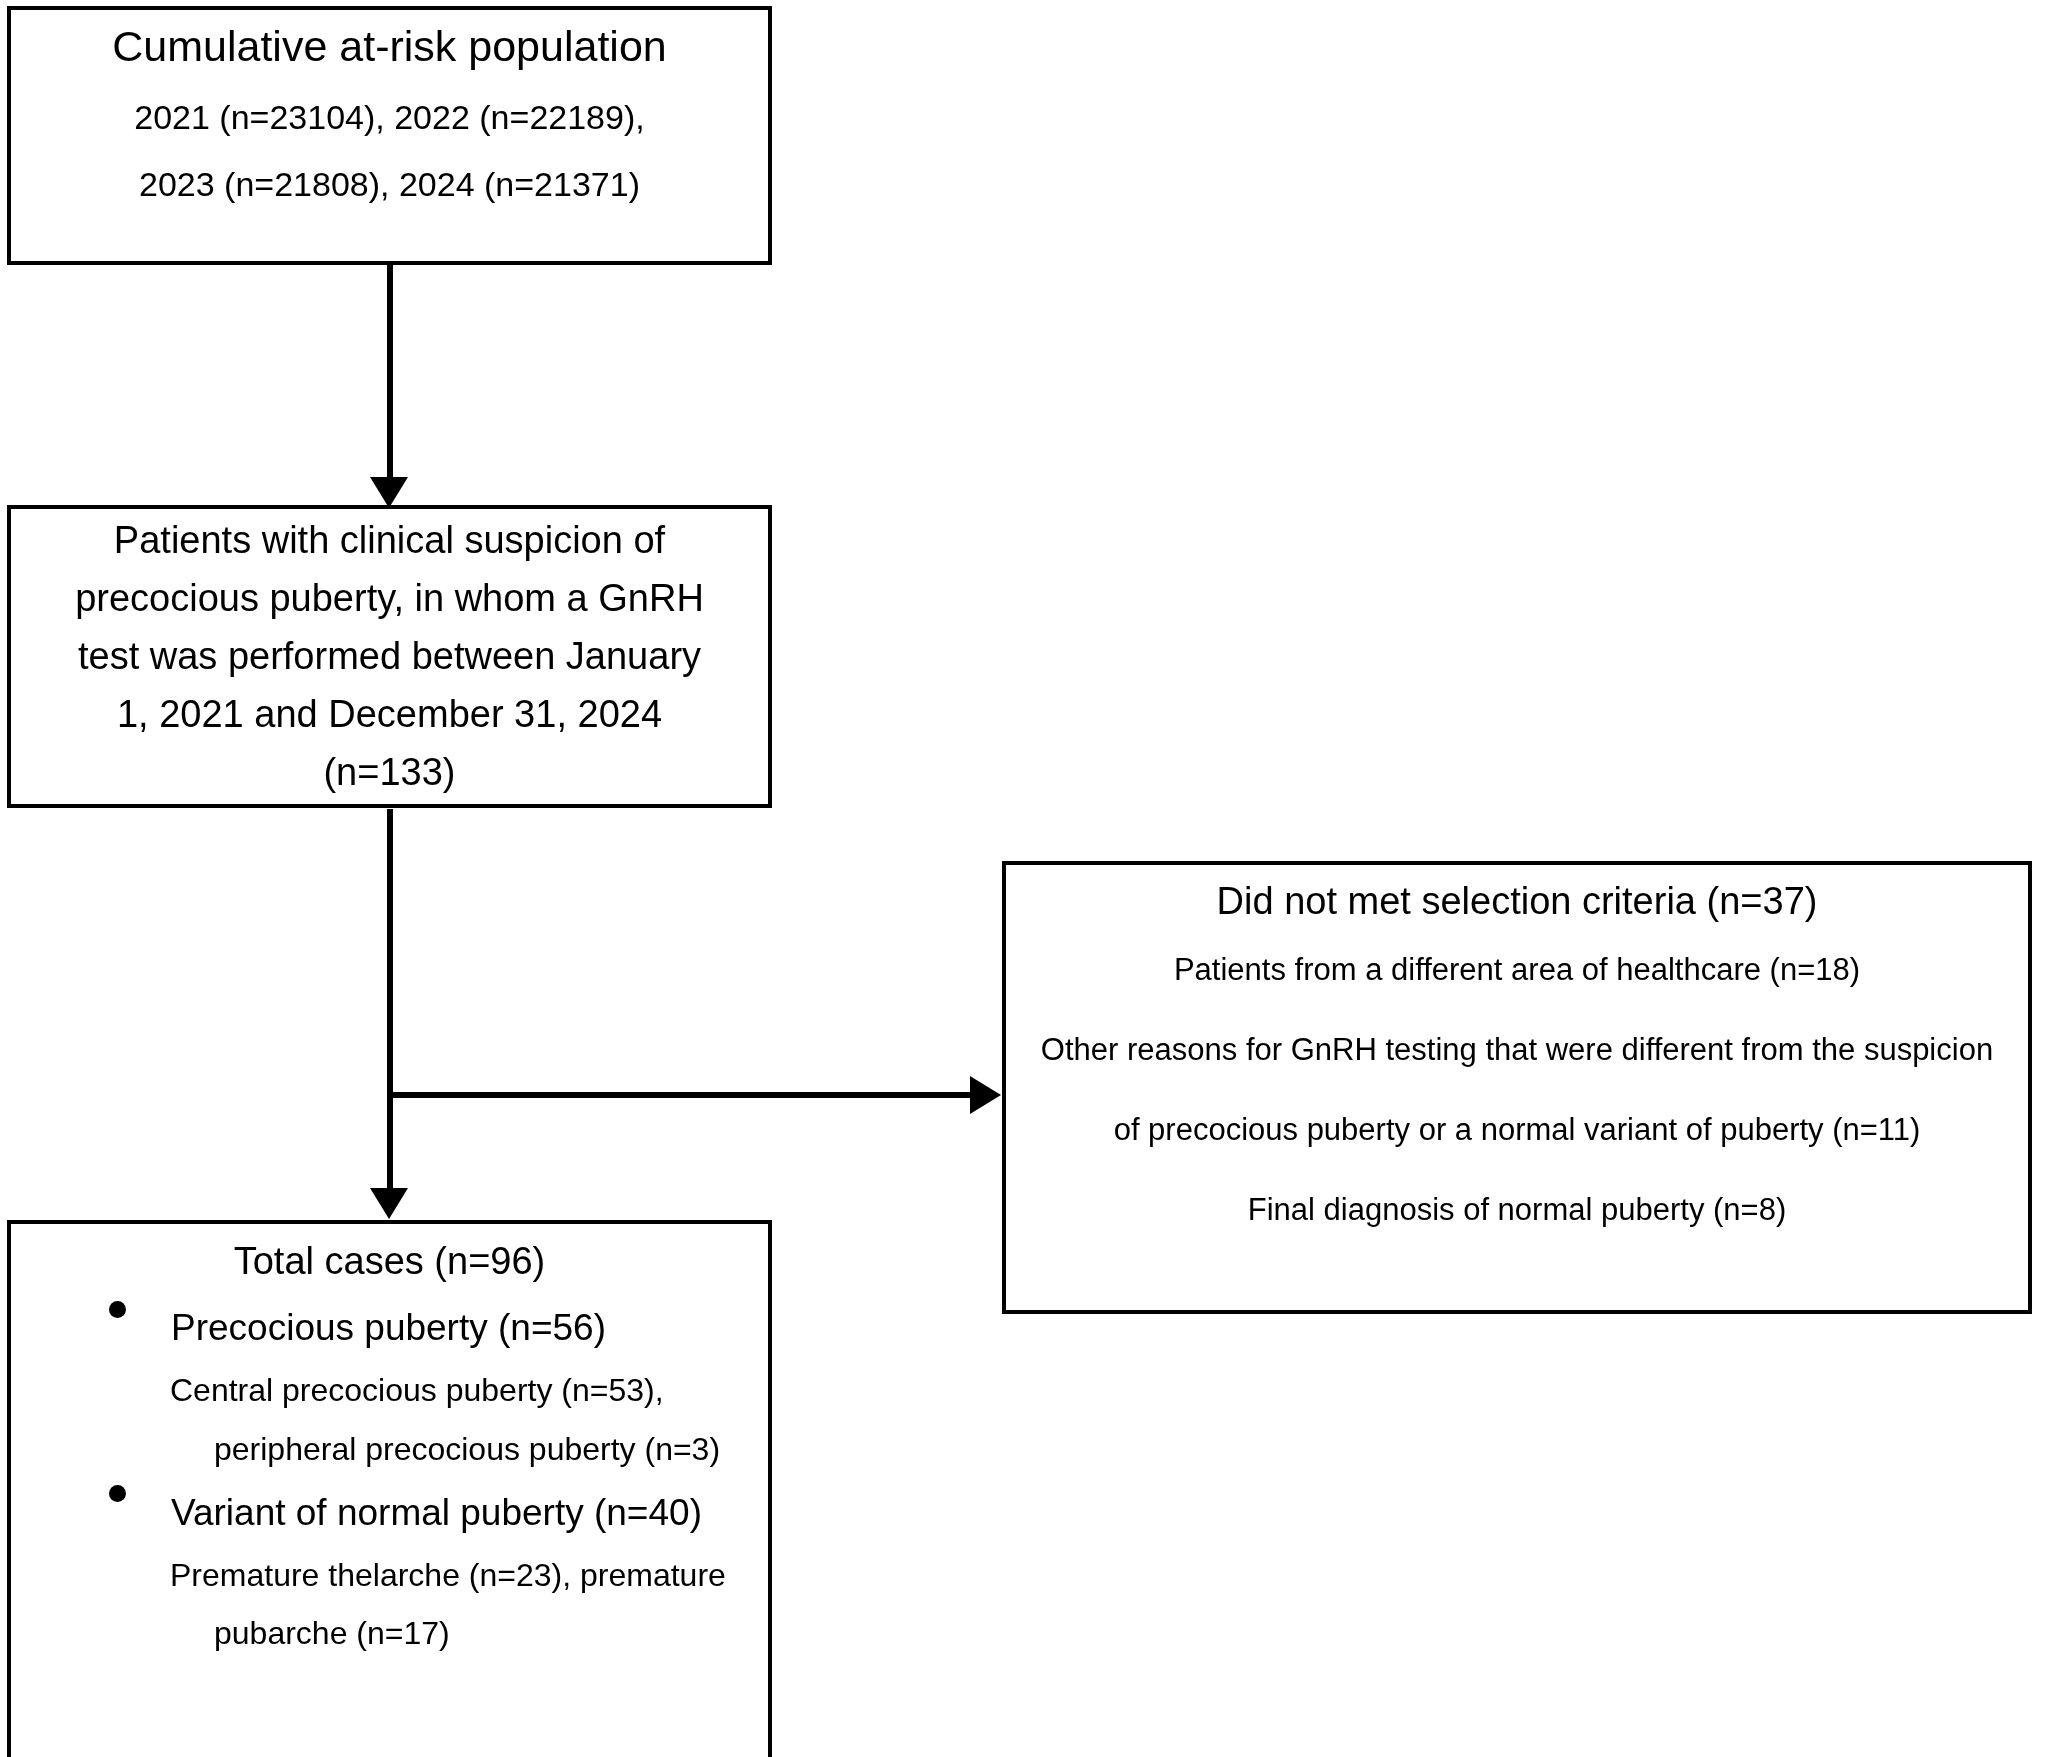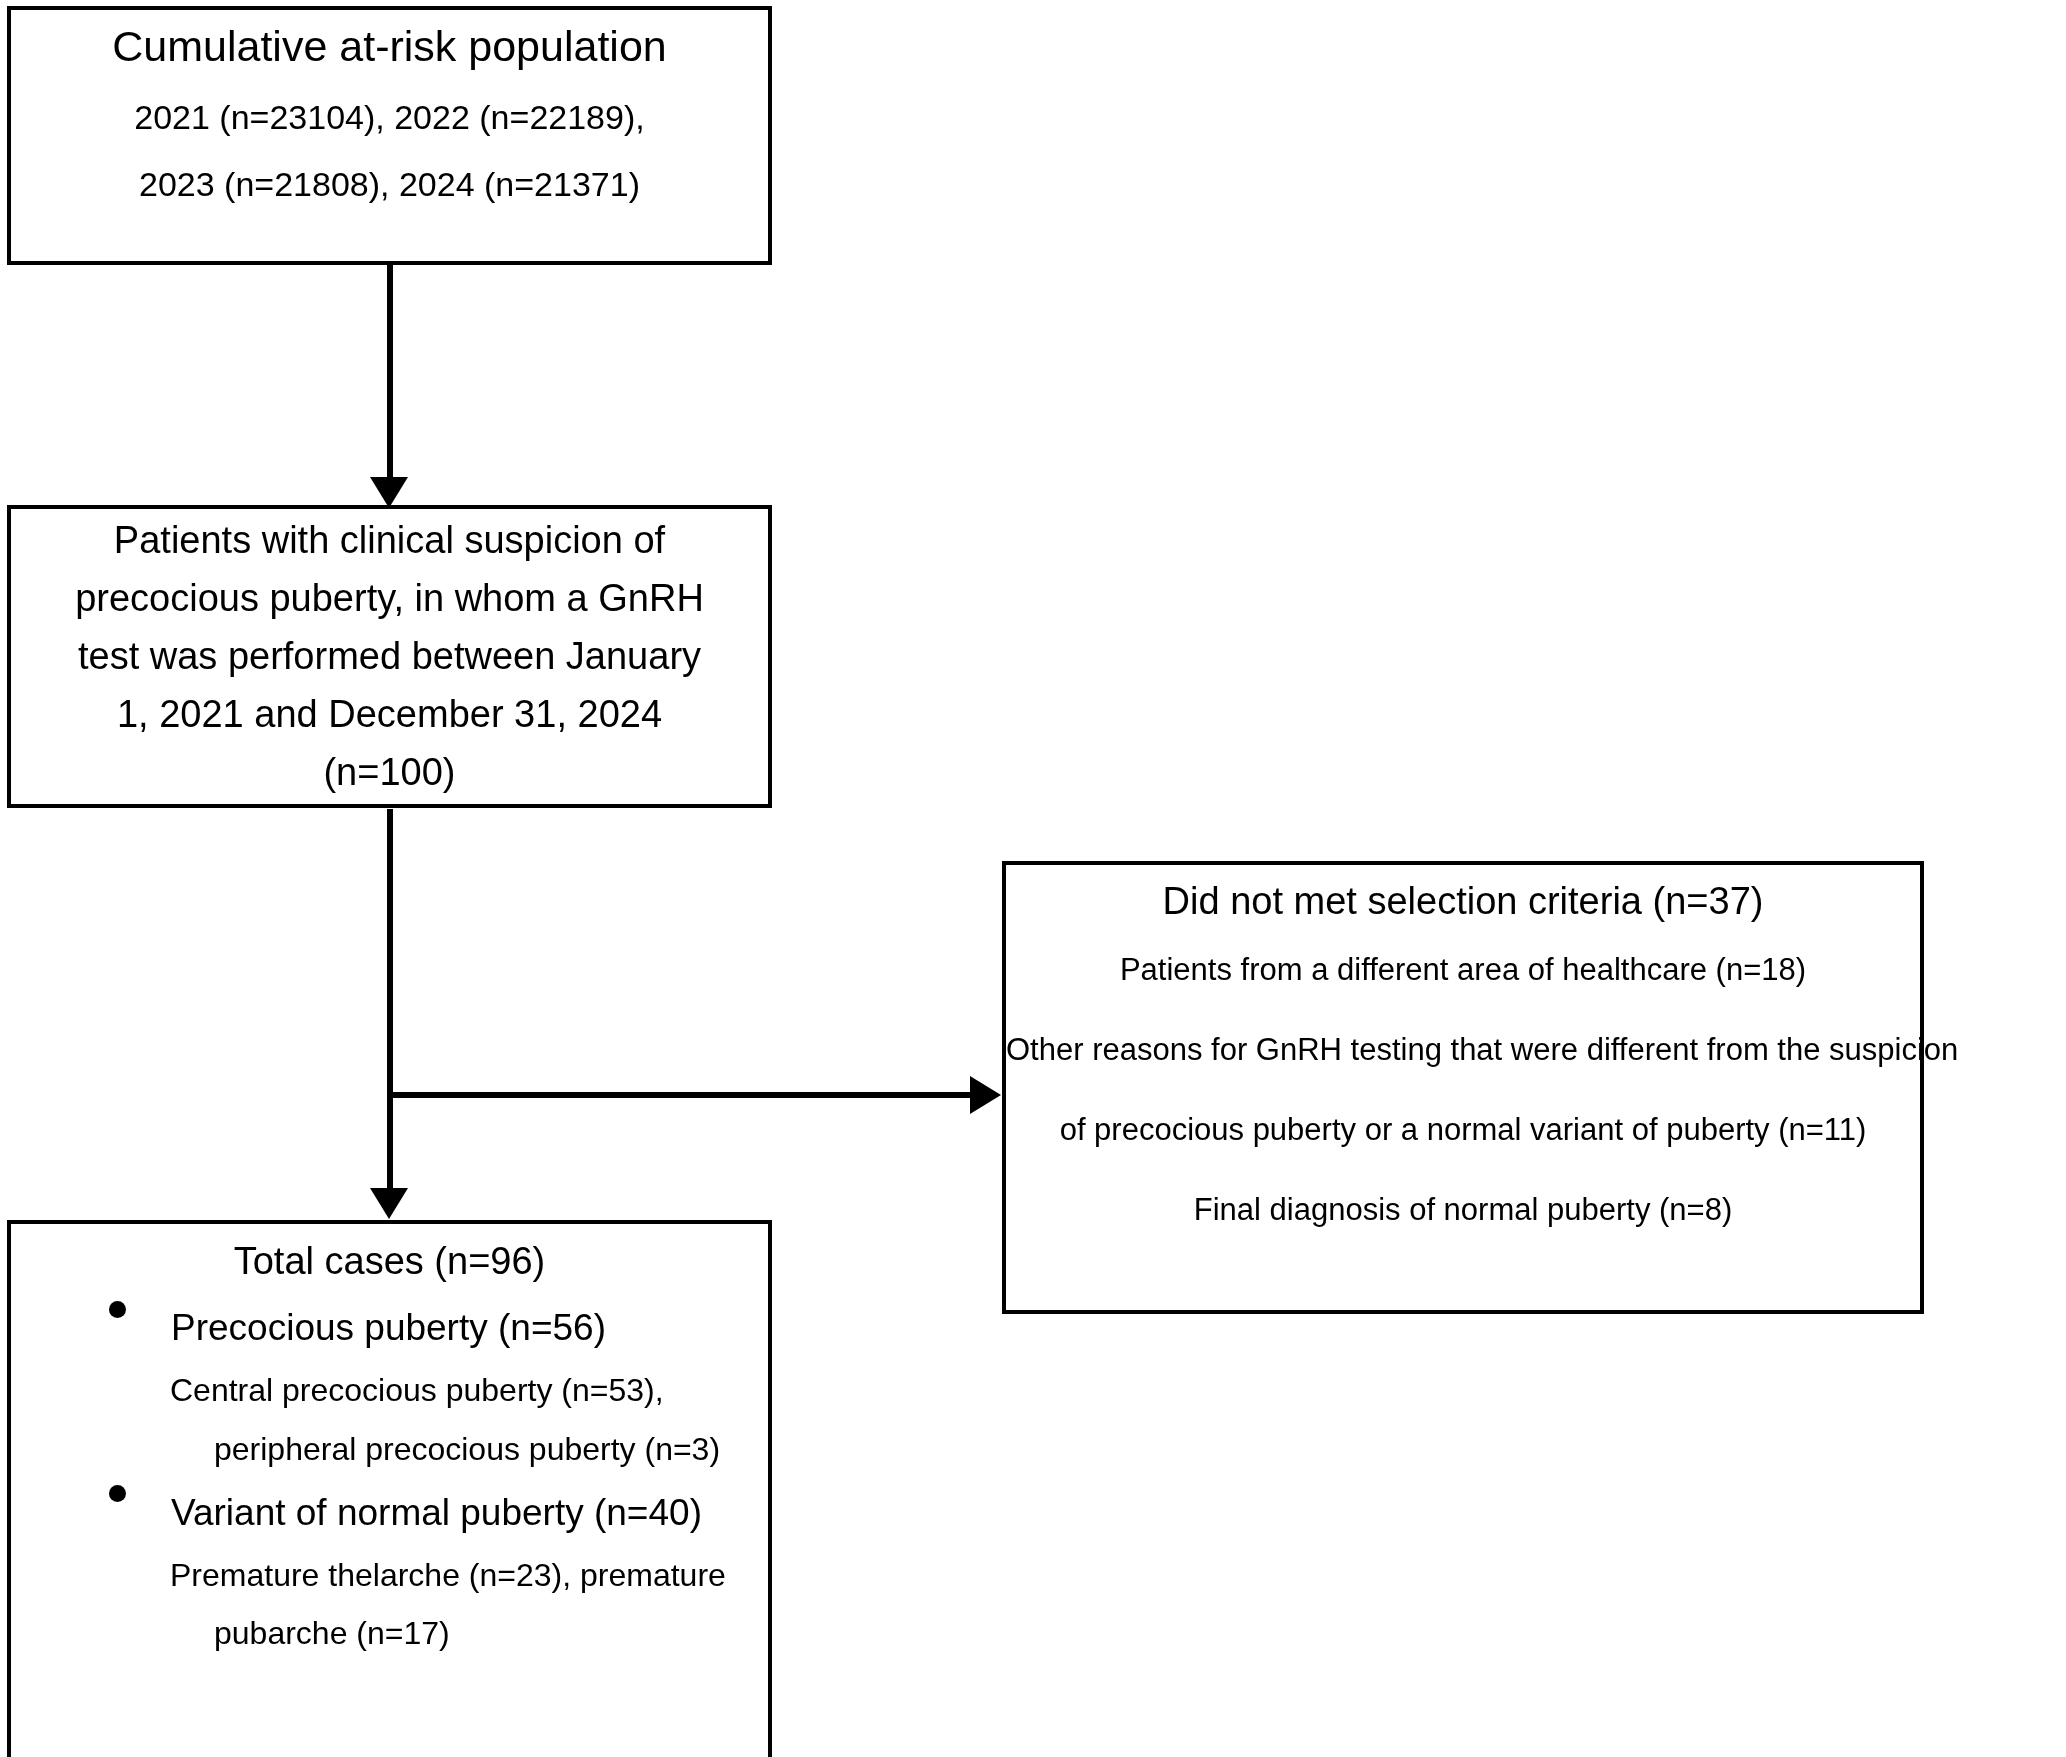--- a/index.html
+++ b/index.html
@@ -102,21 +102,21 @@
     line-height: 32px;
     padding-left: 159px;
     margin-top: 28px;
   }
   #box-total-cases .sub .ln + .ln { margin-top: 26.6px; margin-left: 44px; }
 
   
   #box-excluded {
     left: 1002px;
     top: 861px;
-    width: 922px;
+    width: 1030px;
     height: 453px;
   }
   #box-excluded .title {
     font-size: 38px;
     line-height: 38px;
     padding-top: 17px;
   }
   #box-excluded .body {
     font-size: 31px;
     line-height: 31px;
@@ -174,21 +174,21 @@
 
   <div class="vline" id="conn-1-v"></div>
   <div class="arrow-down" id="conn-1-a"></div>
 
   <div class="box" id="box-suspicion">
     <div class="body">
       <span class="ln">Patients with clinical suspicion of</span>
       <span class="ln">precocious puberty, in whom a GnRH</span>
       <span class="ln">test was performed between January</span>
       <span class="ln">1, 2021 and December 31, 2024</span>
-      <span class="ln">(n=100)</span>
+      <span class="ln">(n=133)</span>
     </div>
   </div>
 
   <div class="vline" id="conn-2-v"></div>
   <div class="arrow-down" id="conn-2-a"></div>
   <div class="hline" id="conn-branch-h"></div>
   <div class="arrow-right" id="conn-branch-a"></div>
 
   <div class="box" id="box-excluded">
     <div class="title">Did not met selection criteria (n=37)</div>

